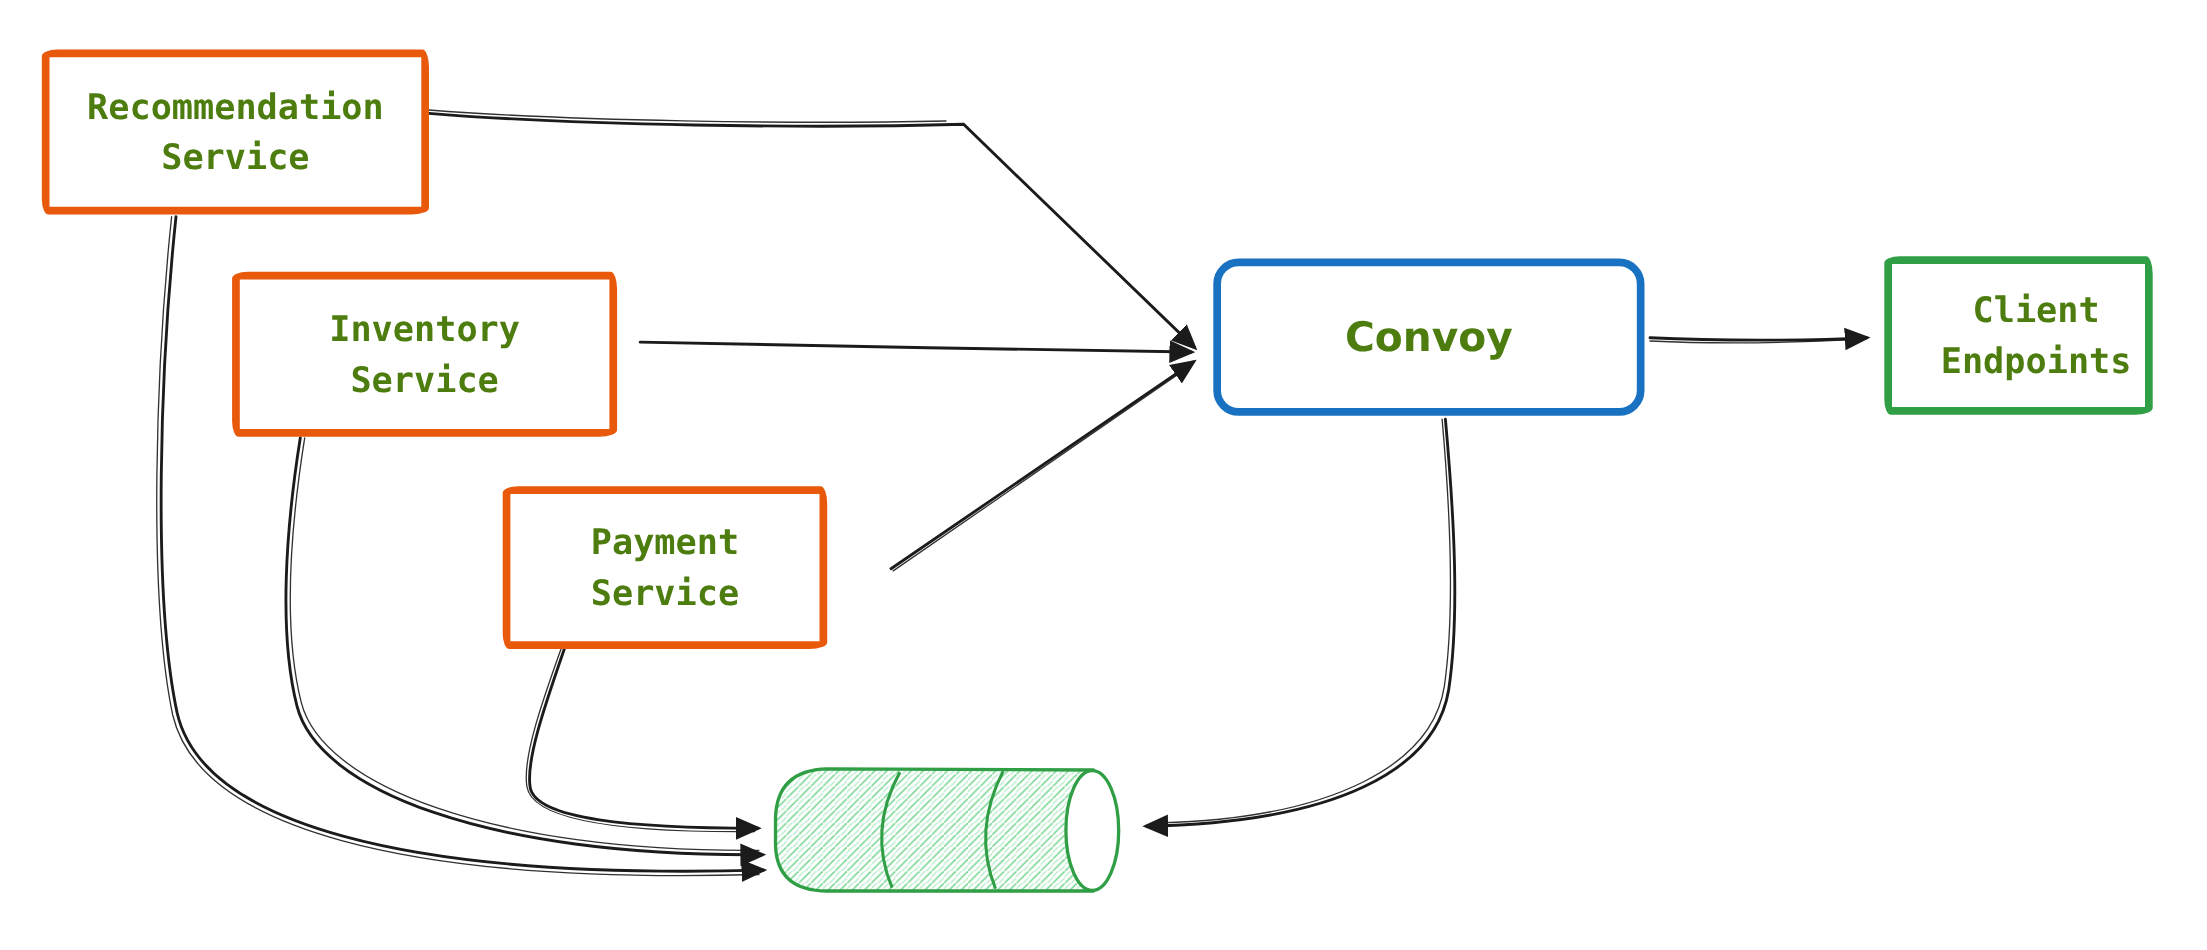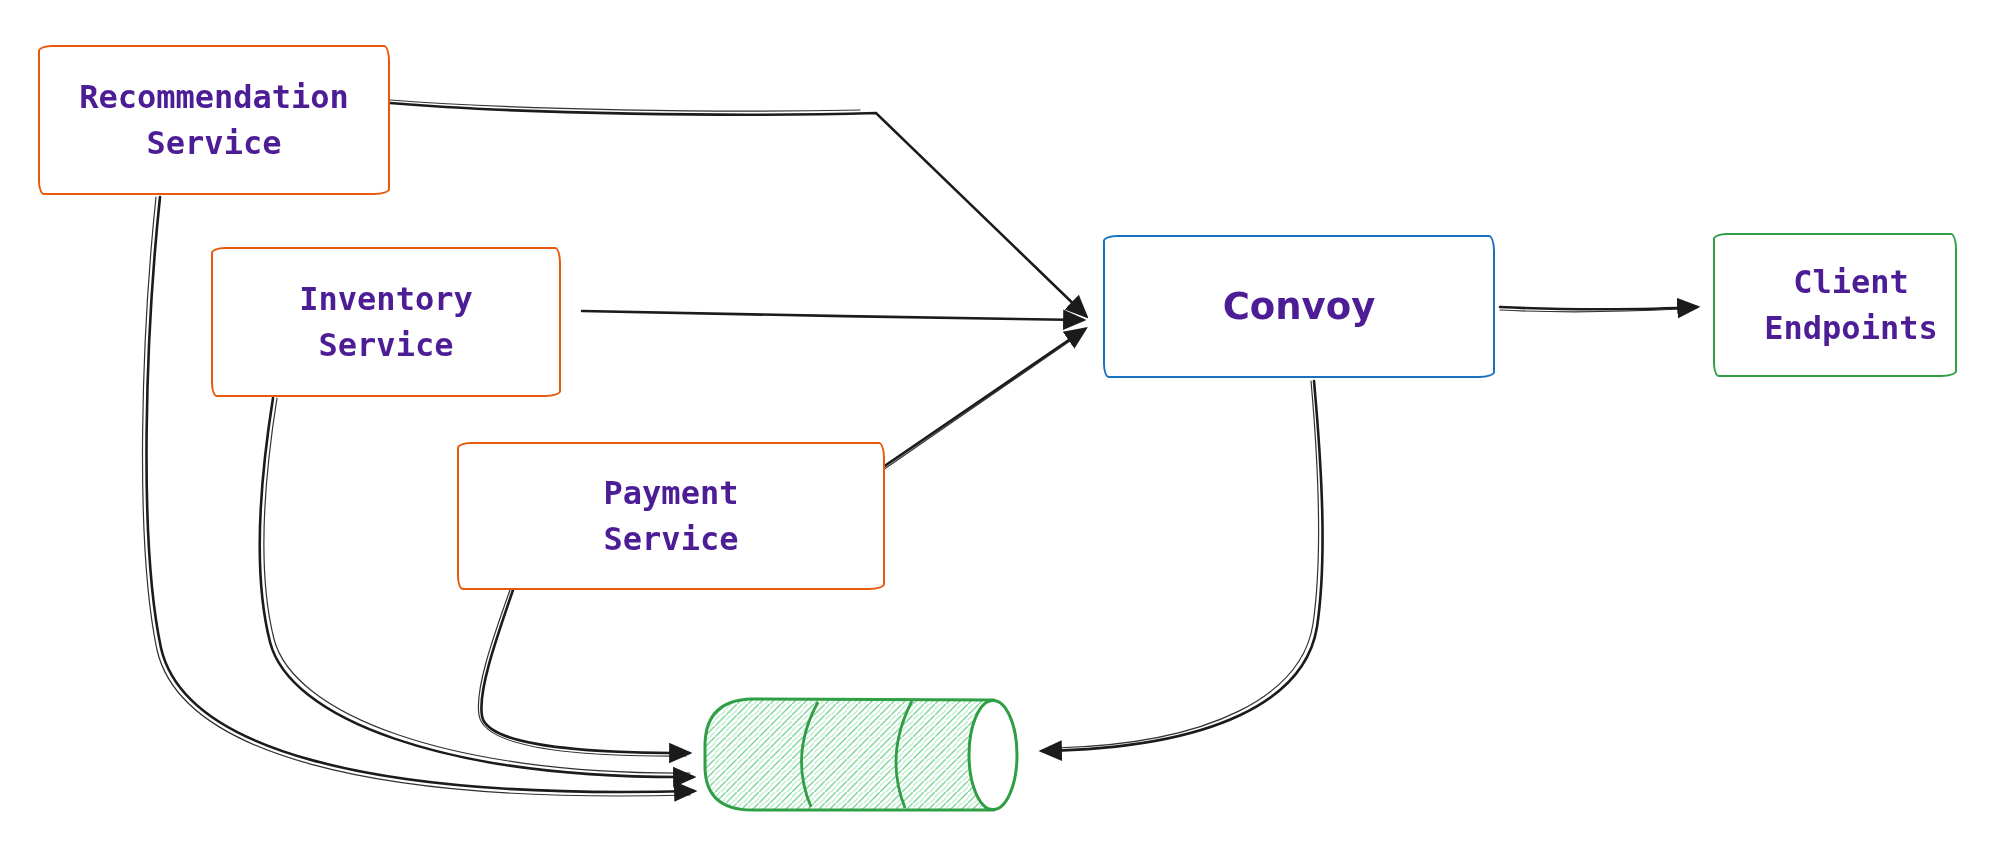--- a/index.html
+++ b/index.html
@@ -27,26 +27,26 @@
     fill: none;
     stroke: #1b1b1b;
     stroke-width: 1.2;
     stroke-linecap: round;
     opacity: 0.9;
   }
   .node {
     position: absolute;
     box-sizing: border-box;
     background: #ffffff;
-    border: 2px solid #22c55e;
+    border: 7px solid #22c55e;
     display: flex;
     align-items: center;
     justify-content: center;
     text-align: center;
-    color: #4c1d95;
+    color: #4d7c0f;
   }
   
   .node { border-radius: 14px 6px 16px 6px / 6px 16px 6px 14px; }
   .node .label {
     white-space: pre-line;
     font-size: 32px;
     line-height: 46px;
     font-weight: 700;
     letter-spacing: 0px;
   }
@@ -109,26 +109,26 @@
   <div class="node orange" style="left:38px; top:45px; width:352px; height:150px;">
     <div class="label">Recommendation
 Service</div>
   </div>
 
   <div class="node orange" style="left:211px; top:247px; width:350px; height:150px;">
     <div class="label">Inventory
 Service</div>
   </div>
 
-  <div class="node orange" style="left:457px; top:442px; width:428px; height:148px;">
+  <div class="node orange" style="left:457px; top:442px; width:295px; height:148px;">
     <div class="label">Payment
 Service</div>
   </div>
 
-  <div class="node blue convoy" style="left:1103px; top:235px; width:392px; height:143px;">
+  <div class="node blue convoy" style="left:1103px; top:235px; width:392px; height:143px;border-radius:23px;">
     <div class="label">Convoy</div>
   </div>
 
   <div class="node green" style="left:1713px; top:233px; width:244px; height:144px;">
     <div class="label">Client
 Endpoints</div>
   </div>
 
 </div>
 

